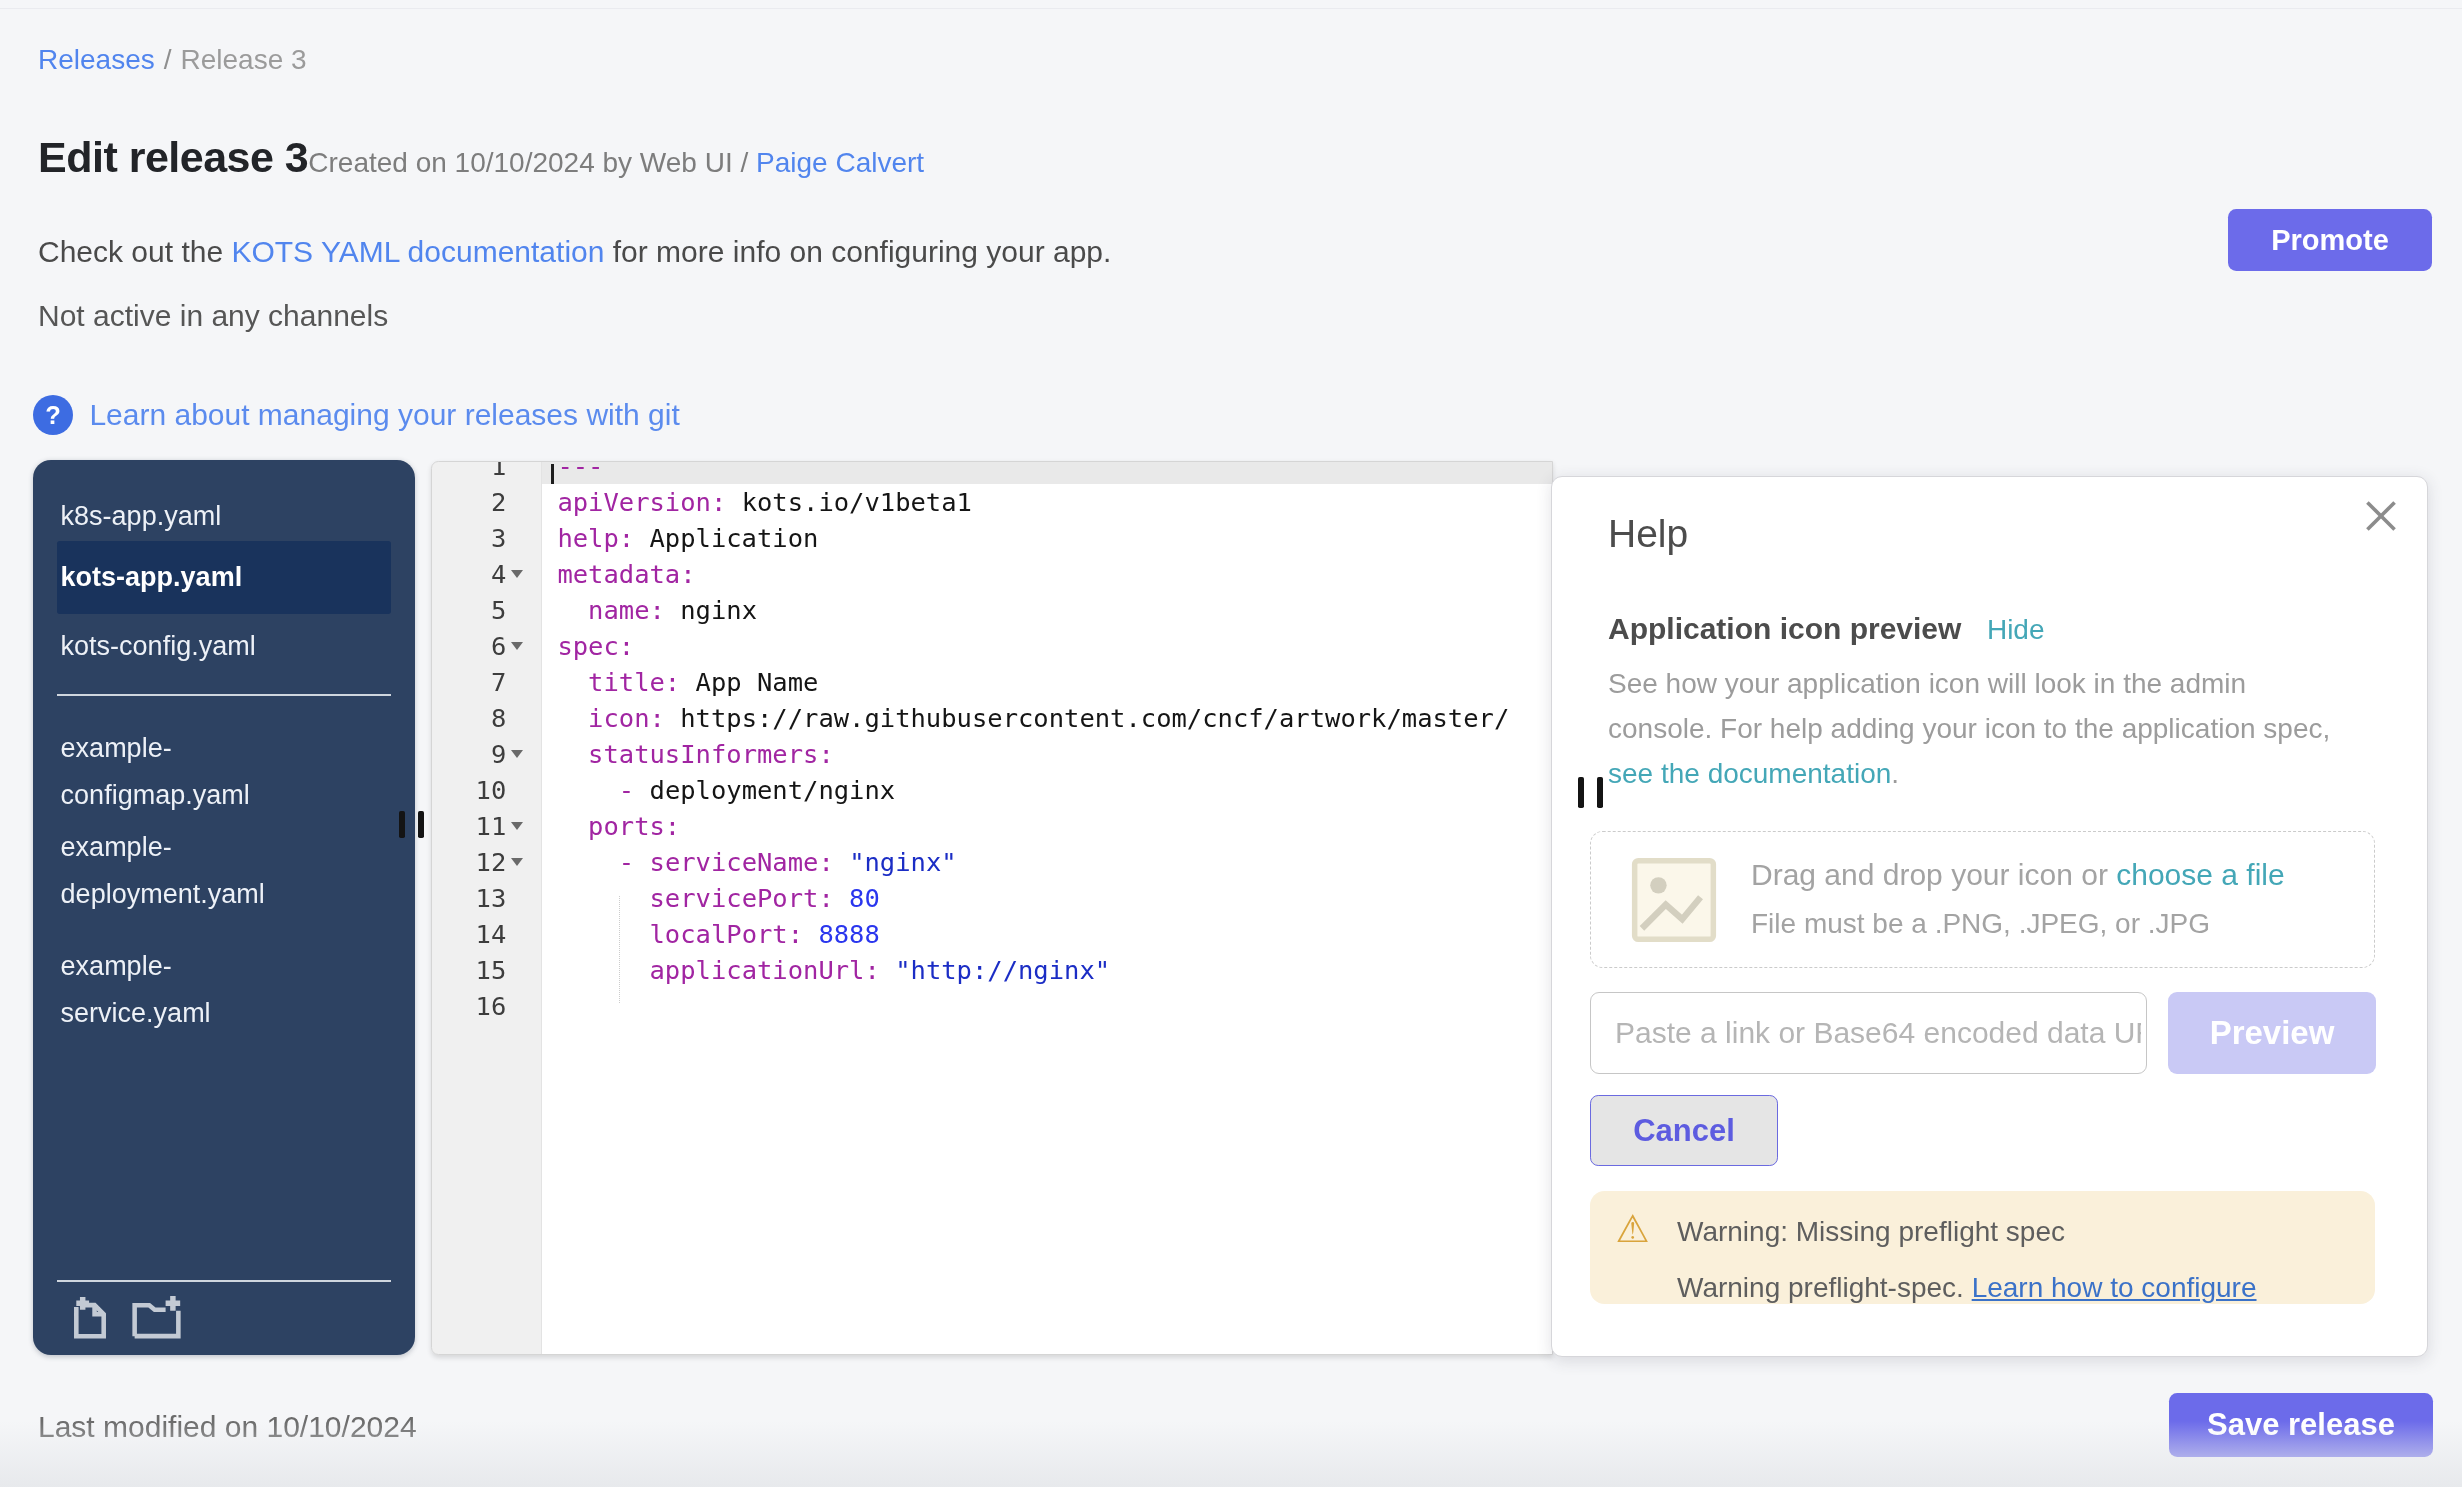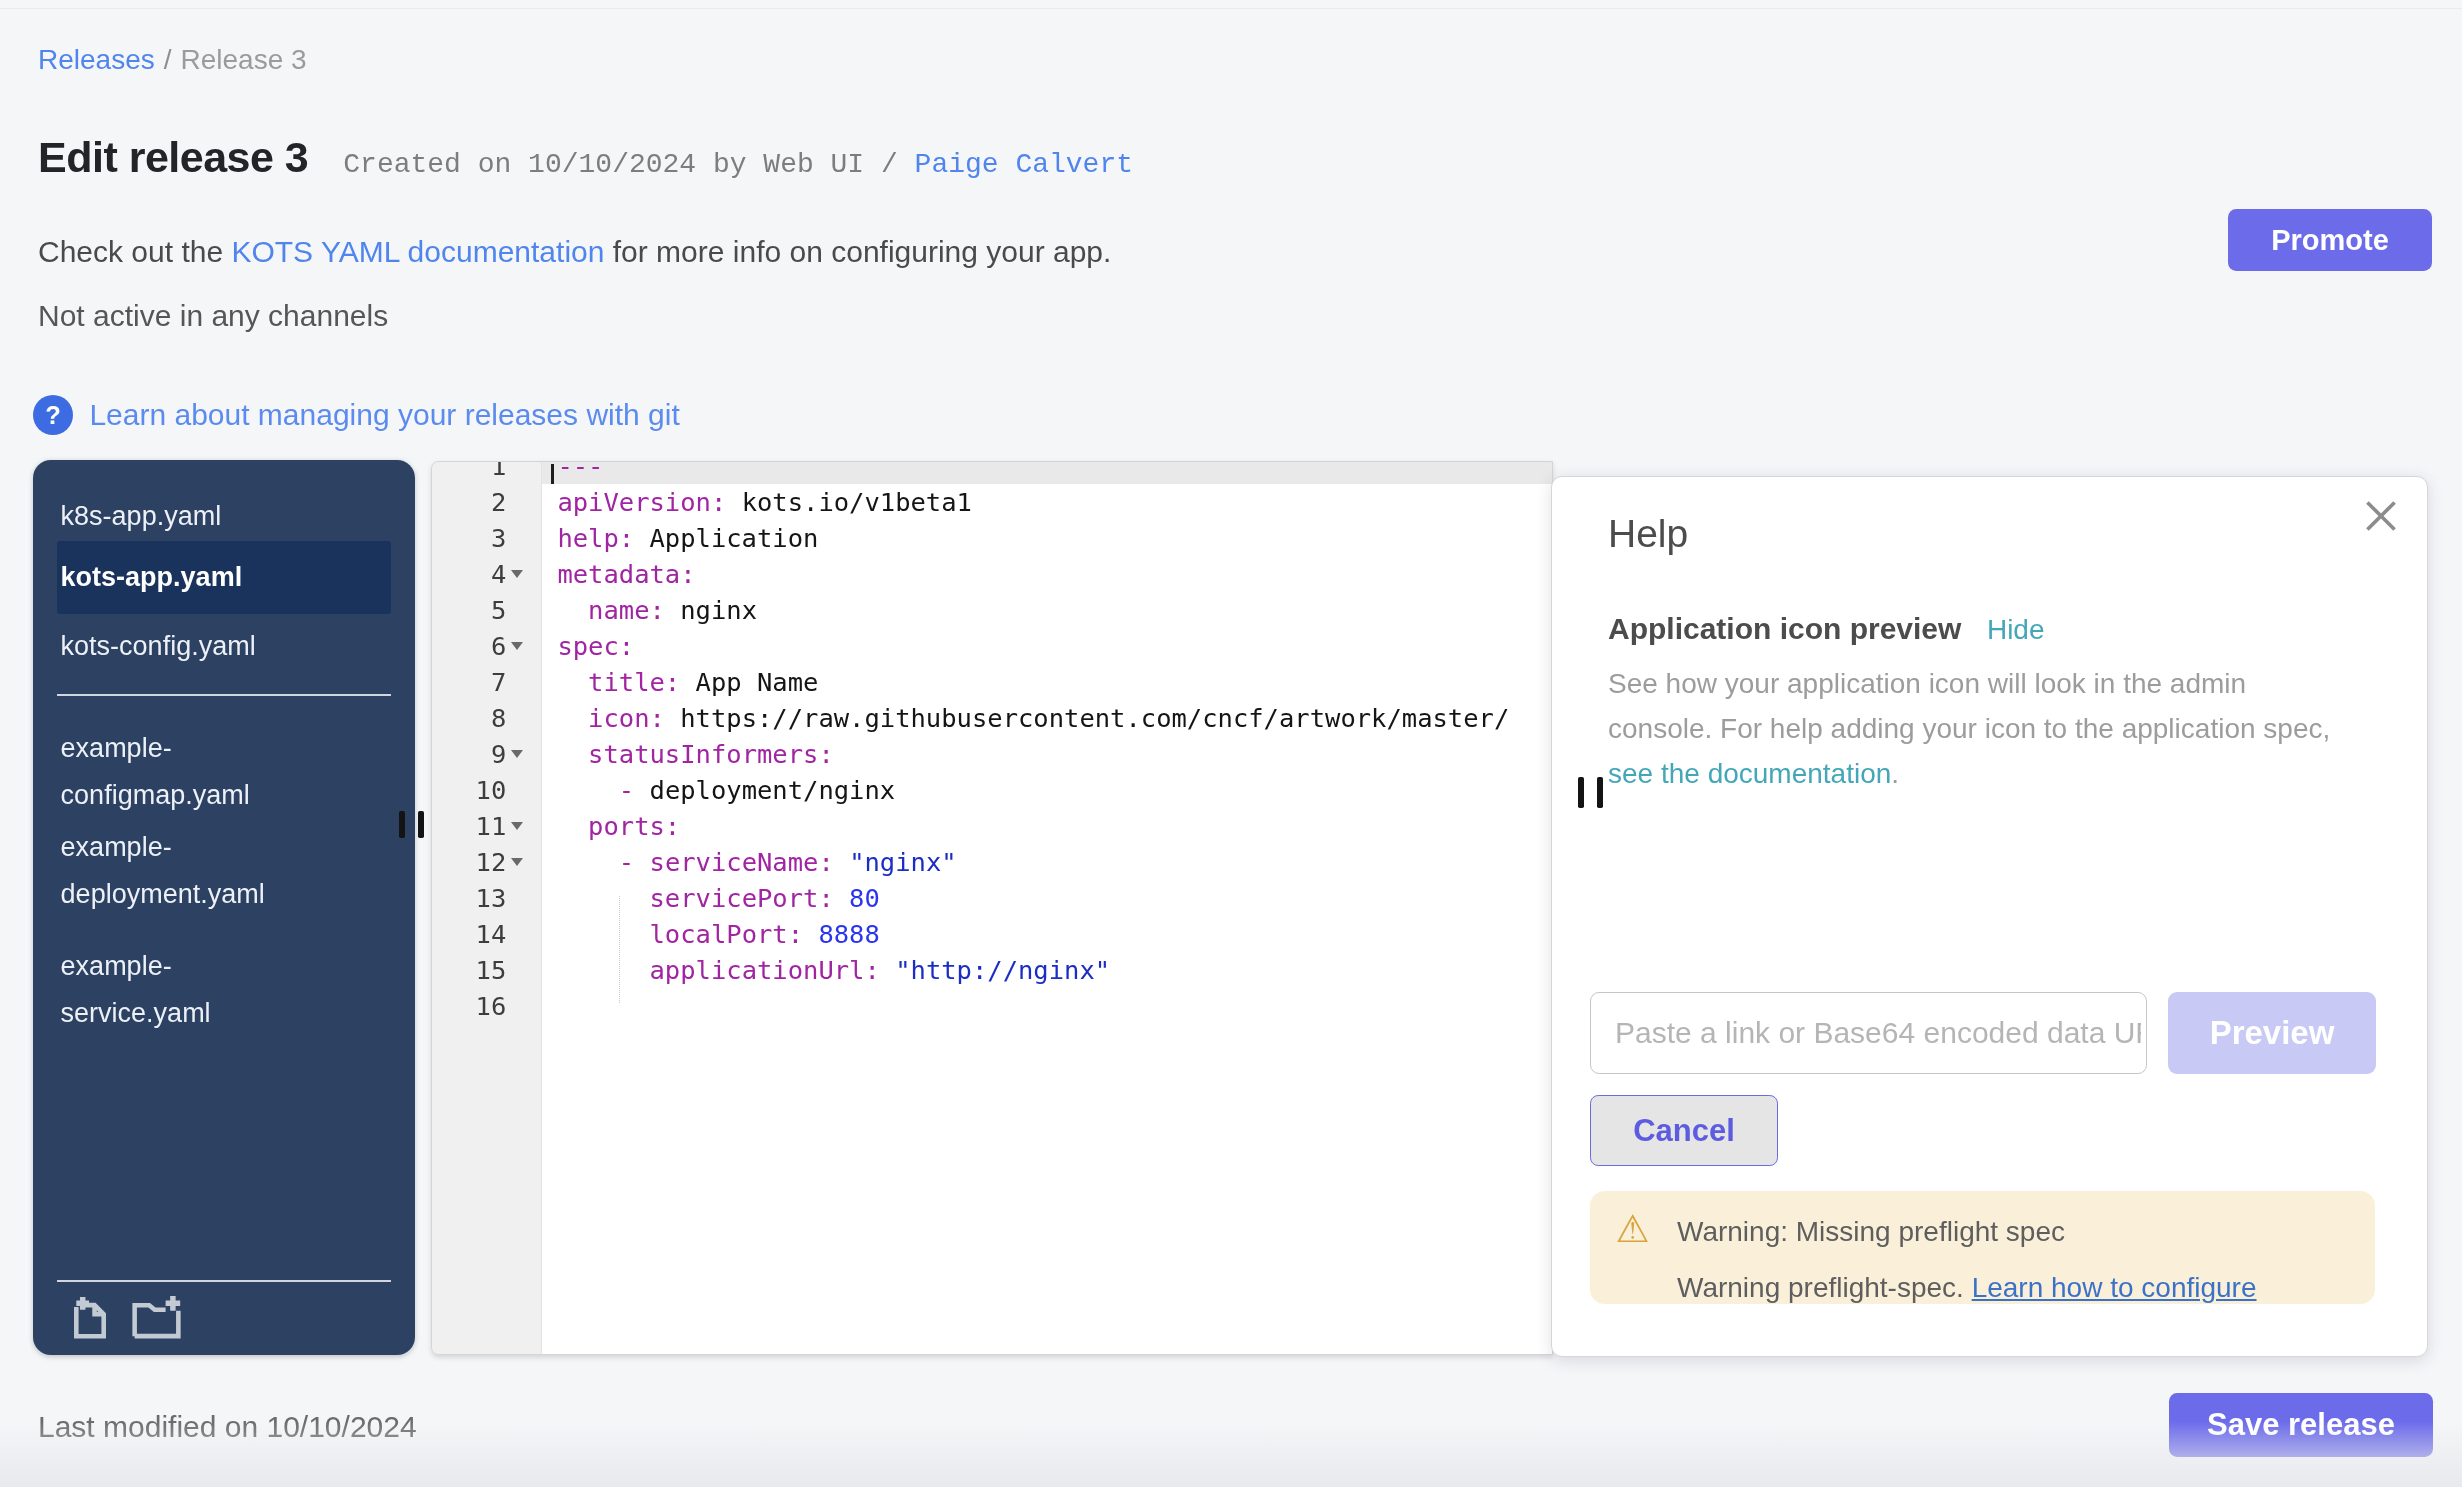--- a/index.html
+++ b/index.html
@@ -12,21 +12,21 @@
     background:linear-gradient(#f5f6f800, #e7e9ec); pointer-events:none; }
 
   
   .breadcrumb { position:absolute; left:38px; top:44px; font-size:28px; color:#8f8f8f; }
   .breadcrumb a { color:#5185ee; text-decoration:none; cursor:pointer; }
   .breadcrumb .sep { margin:0 9px; color:#8f8f8f; }
   .breadcrumb .current { color:#9b9b9b; }
 
   .title-row { position:absolute; left:38px; top:133px; display:flex; align-items:baseline; }
   .page-title { font-size:43px; font-weight:700; color:#222428; letter-spacing:-0.5px; }
-  .created { margin-left:35px; font-size:28px; color:#7d7d7d;font-family:Liberation Mono, monospace; }
+  .created { font-size:28px; color:#7d7d7d; }
   .created .author { color:#5185ee; cursor:pointer; }
 
   .docs-note { position:absolute; left:38px; top:235px; font-size:30px; color:#4a4a4a; }
   .docs-note .doc-link { color:#5185ee; cursor:pointer; }
 
   .channel-status { position:absolute; left:38px; top:299px; font-size:30px; color:#565656; }
 
   .btn { display:flex; align-items:center; justify-content:center; border-radius:8.2px;
          font-weight:700; color:#fff; background:#6c6bea; cursor:pointer; border:none; }
   .promote-btn { position:absolute; left:2228px; top:209px; width:204px; height:62px; font-size:29px; }
@@ -358,20 +358,29 @@
     </svg>
     <div class="help-title">Help</div>
     <div class="section-row">
       <span class="section-title">Application icon preview</span>
       <span class="hide-link">Hide</span>
     </div>
     <div class="help-desc">
       <span>See how your application icon will look in the admin console. For help adding your icon to the application spec, </span><span class="teal-link">see the documentation</span><span>.</span>
     </div>
 
+    <div class="dropzone">
+      <svg class="dz-icon" width="86" height="86" viewBox="0 0 94 94">
+        <rect x="4" y="4" width="86" height="86" rx="4" fill="#fbf7ea" stroke="#e2ddc8" stroke-width="6"></rect>
+        <circle cx="30" cy="31" r="9" fill="#d3cfbf"></circle>
+        <path d="M12 78 L38 52 L56 68 L76 44" fill="none" stroke="#d3cfbf" stroke-width="7"></path>
+      </svg>
+      <div class="dz-line1"><span>Drag and drop your icon or </span><span class="teal-link">choose a file</span></div>
+      <div class="dz-line2">File must be a .PNG, .JPEG, or .JPG</div>
+    </div>
 
     <input class="url-input" type="text" placeholder="Paste a link or Base64 encoded data URL" style="">
     <button class="btn preview-btn">Preview</button>
     <div class="cancel-btn">Cancel</div>
 
     <div class="warning-box">
       <div class="warn-icon">⚠</div>
       <div class="warn-title">Warning: Missing preflight spec</div>
       <div class="warn-body"><span>Warning preflight-spec. </span><span class="warn-link">Learn how to configure</span></div>
     </div>

